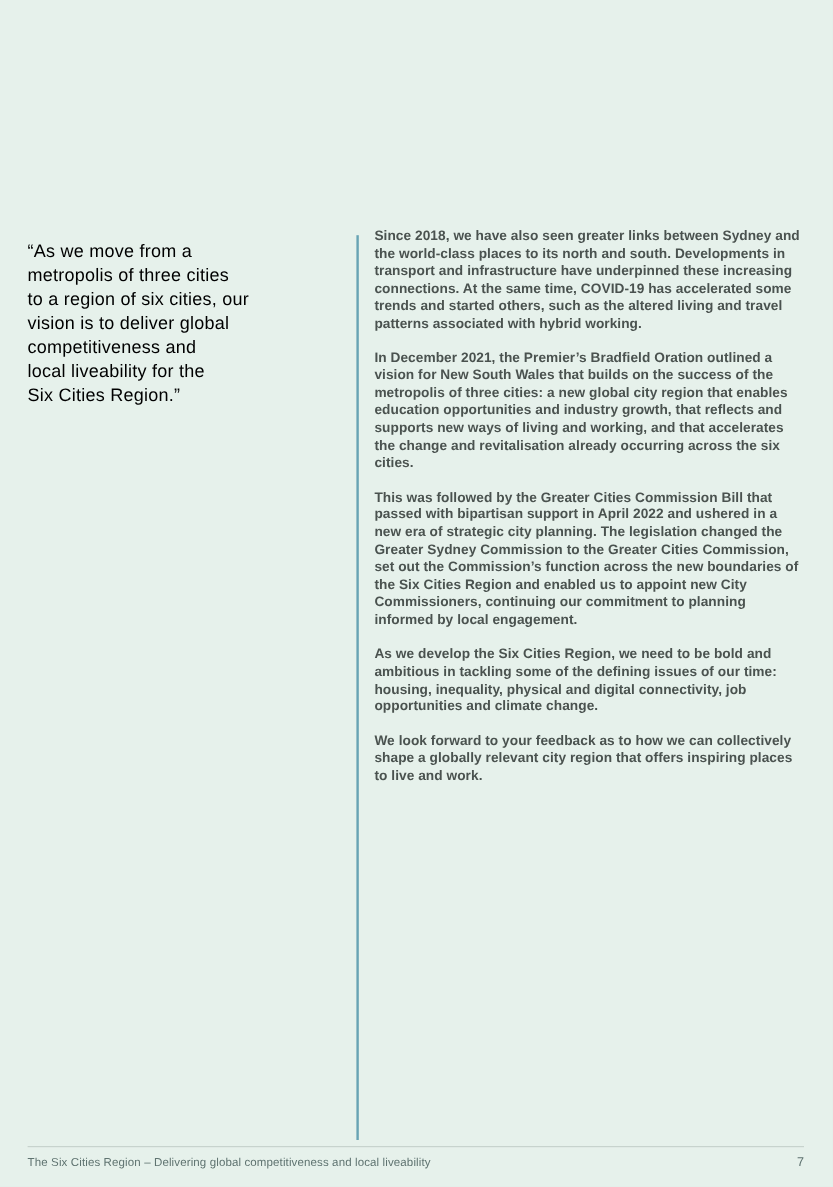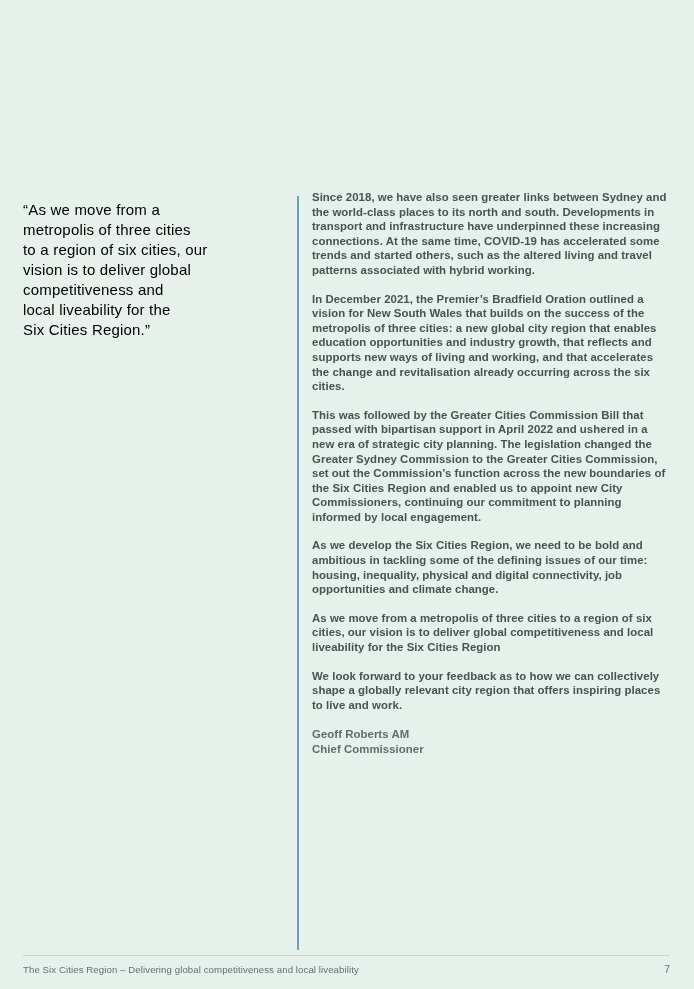--- a/index.html
+++ b/index.html
@@ -98,27 +98,22 @@
 local liveability for the
 Six Cities Region.”</div>
 
   <div class="divider-vertical"></div>
 
   <div class="body-column">
     <p>Since 2018, we have also seen greater links between Sydney and the world-class places to its north and south. Developments in transport and infrastructure have underpinned these increasing connections. At the same time, COVID-19 has accelerated some trends and started others, such as the altered living and travel patterns associated with hybrid working.</p>
     <p>In December 2021, the Premier’s Bradfield Oration outlined a vision for New South Wales that builds on the success of the metropolis of three cities: a new global city region that enables education opportunities and industry growth, that reflects and supports new ways of living and working, and that accelerates the change and revitalisation already occurring across the six cities.</p>
     <p>This was followed by the Greater Cities Commission Bill that passed with bipartisan support in April 2022 and ushered in a new era of strategic city planning. The legislation changed the Greater Sydney Commission to the Greater Cities Commission, set out the Commission’s function across the new boundaries of the Six Cities Region and enabled us to appoint new City Commissioners, continuing our commitment to planning informed by local engagement.</p>
     <p>As we develop the Six Cities Region, we need to be bold and ambitious in tackling some of the defining issues of our time: housing, inequality, physical and digital connectivity, job opportunities and climate change.</p>
-    <p>As we move from a metropolis of three cities to a region of six cities, our vision is to deliver global competitiveness and local liveability for the Six Cities Region</p>
     <p>We look forward to your feedback as to how we can collectively shape a globally relevant city region that offers inspiring places to live and work.</p>
 
-    <div class="signature">
-      <div>Geoff Roberts AM</div>
-      <div>Chief Commissioner</div>
-    </div>
   </div>
 
   <div class="footer">
     <div class="footer-rule"></div>
     <div class="footer-row">
       <span class="footer-text">The Six Cities Region – Delivering global competitiveness and local liveability</span>
       <span class="footer-page-number">7</span>
     </div>
   </div>
 

